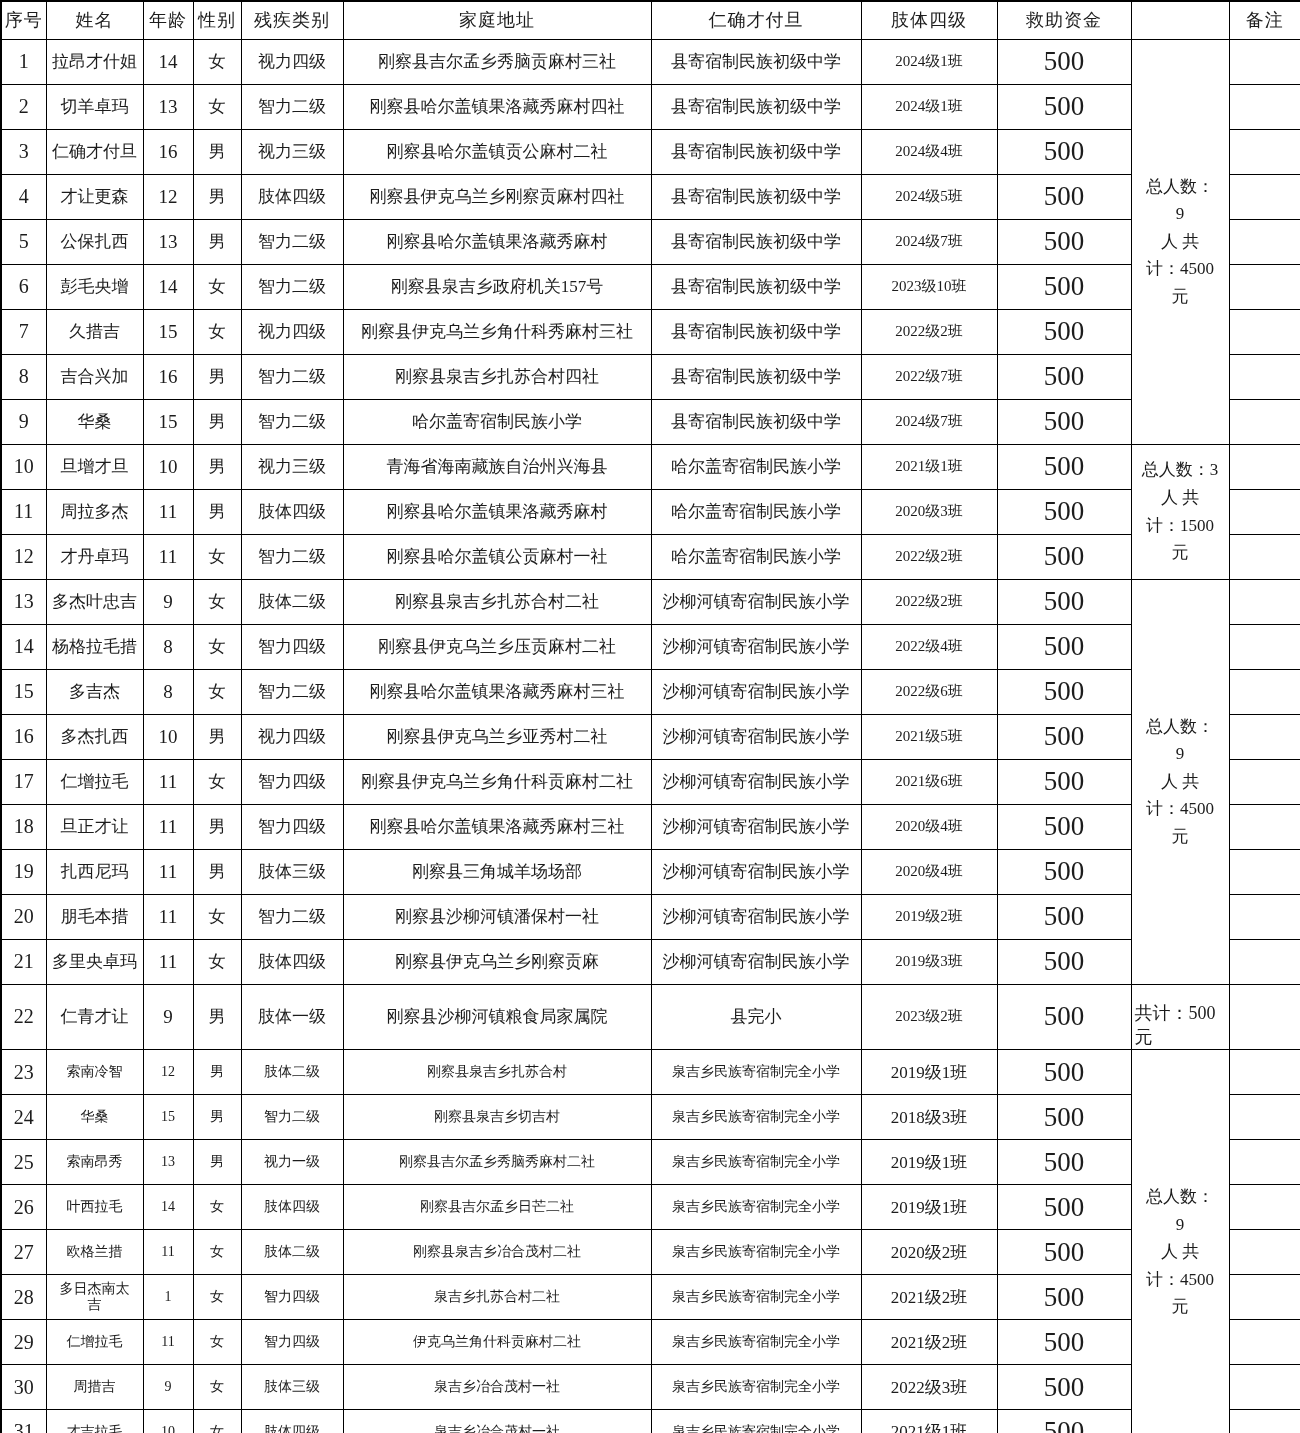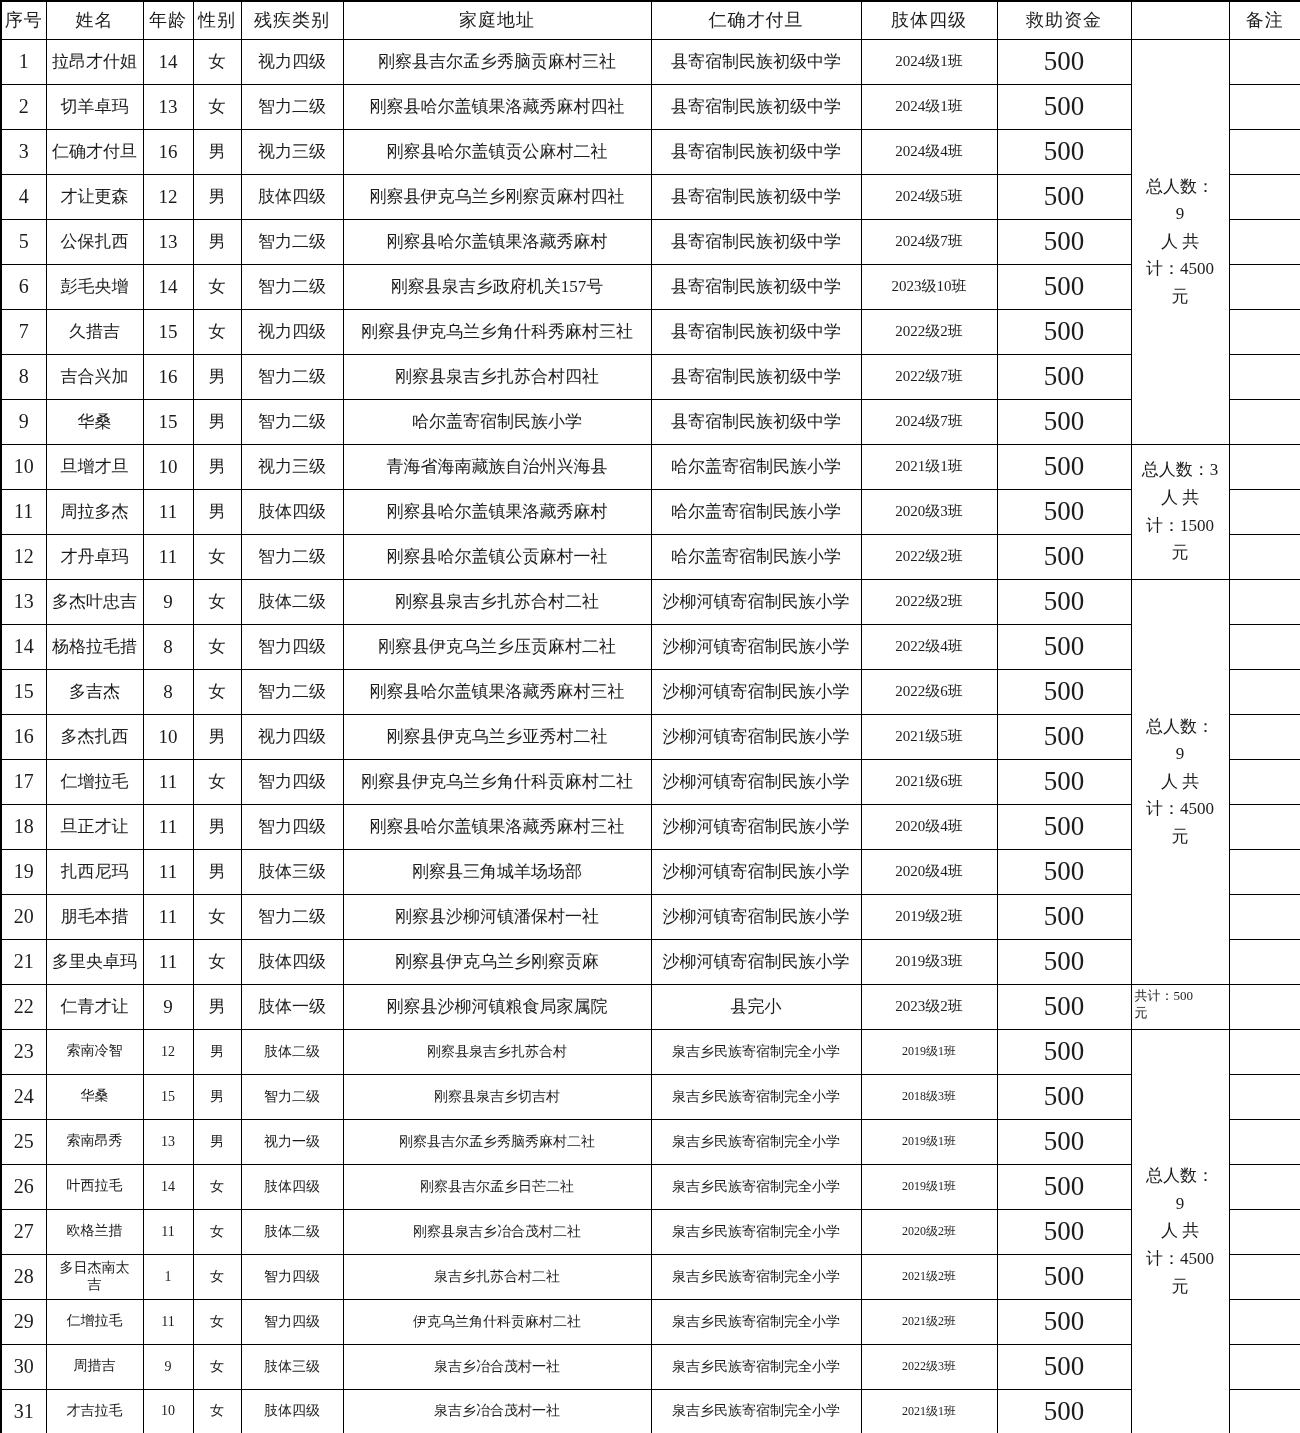--- a/index.html
+++ b/index.html
@@ -41,42 +41,42 @@
   
   tr.lg .c-name, tr.lg .c-gender, tr.lg .c-disability,
   tr.lg .c-address, tr.lg .c-school { font-size: 17px; }
   tr.lg .c-age   { font-size: 19px; }
   tr.lg .c-class { font-size: 15px; margin-top: 16px; }
 
   
   tr.sm .c-name, tr.sm .c-gender, tr.sm .c-disability,
   tr.sm .c-address, tr.sm .c-school { font-size: 14px; }
   tr.sm .c-age   { font-size: 14px; }
-  tr.sm .c-class { font-size: 12px; }
+  tr.sm .c-class { font-size: 17px; }
 
   .c-fund { font-size: 27px; }
 
   .c-name {
     white-space: pre-line;
     line-height: 1.15;
   }
 
   
   .c-summary {
     font-size: 17px;
     white-space: pre-line;
     line-height: 1.62;
     margin-top: 21px;
   }
   .c-summary.sum-left {
     text-align: left;
     vertical-align: top;
-    font-size: 13px;
+    font-size: 18px;
     line-height: 1.35;
-    padding: 2px 0 0 3px;
+    padding: 16px 0 0 3px;
   }
 
   
   .sans {
     font-family: Liberation Mono, monospace;
   }
 </style>
 </head>
 <body>
 

